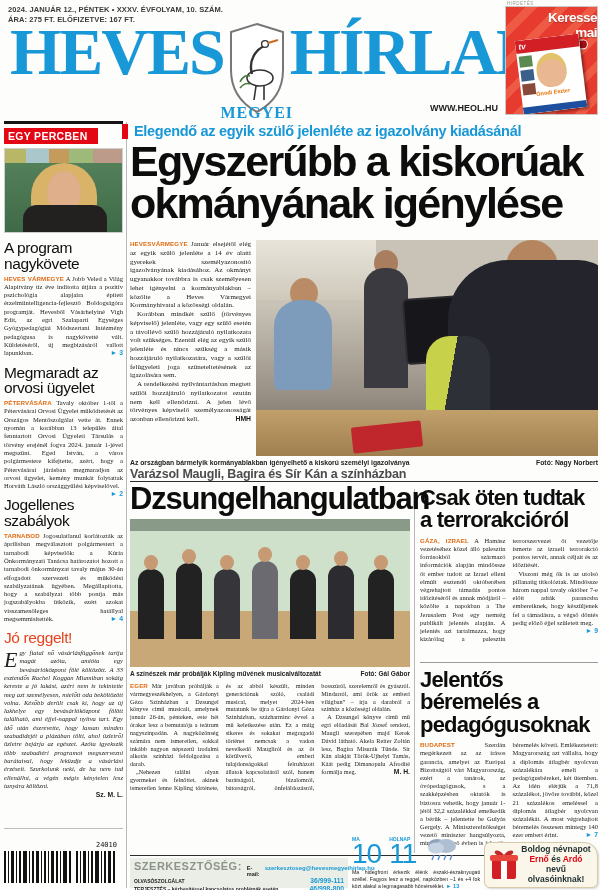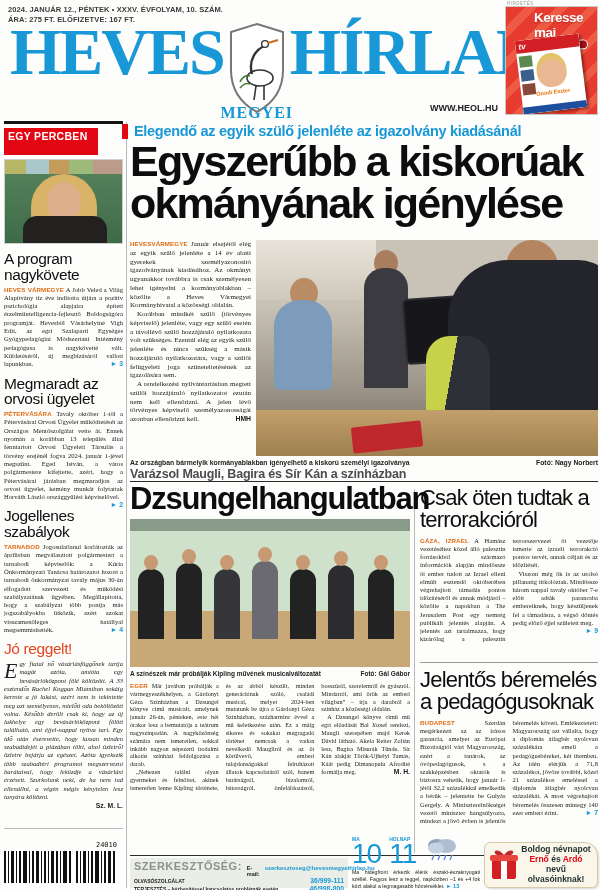--- a/index.html
+++ b/index.html
@@ -19,41 +19,41 @@
            font-family:"Liberation Serif", serif; font-weight:bold; color:#1898d6;
            font-size:16px; letter-spacing:1px; white-space:nowrap; }
   .website{ position:absolute; left:430px; top:103px; font-size:9px; font-weight:bold; color:#222; }
   
   .promo{ position:absolute; right:2px; top:1px; width:93px; height:116px; }
   .promo-ad{ font-size:4.5px; color:#999; letter-spacing:.5px; margin-left:2px; }
   .promo-box{ position:relative; width:93px; height:109px; overflow:hidden;
               background:repeating-linear-gradient(135deg,#e63b2e 0 14px,#ef5a44 14px 22px);
               border:1px solid #c8c8c8; }
   .promo-t1{ color:#fff; font-weight:bold; font-size:13.5px; letter-spacing:-.5px;
-             text-align:left; margin-top:3px; text-shadow:0 1px 1px rgba(0,0,0,.25);margin-left:28px; }
+             text-align:right; margin-top:3px; text-shadow:0 1px 1px rgba(0,0,0,.25);margin-left:28px; }
   .promo-badge{ display:block; margin:1px auto 0; width:72px; background:#a50f16;
                 border:1px solid #fff; border-radius:6px; color:#fff; font-weight:bold;
                 font-size:6px; text-align:center; padding:1px 0; transform:rotate(-3deg); }
   .mag{ position:absolute; left:13px; top:30px; width:64px; height:74px; background:#fff;
         transform:rotate(-7deg); box-shadow:2px 2px 3px rgba(0,0,0,.4); overflow:hidden; }
   .mag-band{ height:13px; background:#d21f26; display:flex; align-items:center; }
   .mag-tv{ color:#fff; font-weight:bold; font-style:italic; font-size:8px; margin-left:3px; }
   .mag-face{ position:absolute; left:18px; top:16px; width:30px; height:34px; border-radius:50% 50% 45% 45%;
              background:radial-gradient(circle at 50% 60%, #eab793 0 55%, #e2c26b 56% 100%); }
   .mag-thumb{ position:absolute; width:13px; height:11px; left:2px; }
   .mag-name{ position:absolute; left:0; right:0; top:52px; text-align:center; color:#e87000;
              font-weight:bold; font-size:5.5px; }
   .mag-bar{ position:absolute; left:0; right:0; bottom:0; height:7px; background:#1d4f9e; }
   
   .sidebar{ position:absolute; left:4px; top:121px; width:119px; height:765px;
             display:flex; flex-direction:column; }
   .sb-flow{ flex:1 1 auto; overflow:hidden; }
   .sb-topbar{ border-top:3px solid #141414; padding-top:2px; }
   .sb-label{ display:inline-block; background:#e30613; color:#fff; font-weight:bold;
-             font-size:10.5px; padding:2px 10px 13px 4px; letter-spacing:.3px; }
+             font-size:10.5px; padding:2px 10px 2px 4px; letter-spacing:.3px; }
   .sb-photo{ width:119px; height:85px; margin-top:4px; position:relative; overflow:hidden;
              background:linear-gradient(#57855d,#3f6a48); border:1px solid #cfcfcf; }
   .sb-photo .strip{ position:absolute; top:0; left:0; right:0; height:14px;
      background:linear-gradient(90deg,#c9c06a 0 18%,#b9d3e0 18% 38%,#d8a05a 38% 55%,#aac47f 55% 75%,#cf9f92 75% 100%); opacity:.85;}
   .sb-photo .hair{ position:absolute; left:26px; top:14px; width:66px; height:66px;
                    border-radius:50% 50% 40% 40%; background:#d9b468; }
   .sb-photo .face{ position:absolute; left:42px; top:22px; width:34px; height:42px;
                    border-radius:50%; background:#dfae8a; }
   .sb-photo .body{ position:absolute; left:18px; top:56px; width:84px; height:34px;
                    border-radius:14px 14px 0 0; background:#23211f; }
@@ -129,21 +129,21 @@
   .fig:before{ content:""; position:absolute; left:6px; top:-14px; width:14px; height:15px;
                border-radius:50%; background:#c89a74; }
   .t-caption{ display:flex; justify-content:space-between; font-size:6.5px; font-weight:bold;
               color:#222; margin-top:3px; }
   .t-body{ margin-top:5px; height:146px; overflow:hidden; column-count:3; column-gap:7px; }
   .t-body p{ font-family:"Liberation Serif", serif; font-size:6.2px; line-height:1.26;
              text-align:justify; color:#1c1c1c; }
   .t-body p + p{ text-indent:6px; }
   
   .right-col{ position:absolute; left:420px; top:487px; width:178px; }
-  .r-head{ font-size:22px; font-weight:normal; letter-spacing:-.8px; line-height:1.02; color:#0d0d0d; }
+  .r-head{ font-size:22px; font-weight:bold; letter-spacing:-.8px; line-height:1.02; color:#0d0d0d; }
   .r-body{ margin-top:5px; column-count:2; column-gap:7px; overflow:hidden; }
   .r-body p{ font-family:"Liberation Serif", serif; font-size:6.5px; line-height:1.26;
              text-align:justify; color:#1c1c1c; }
   .r-body p + p{ text-indent:6px; }
   #terror-body{ height:114px; }
   #wages-head{ margin-top:18px; }
   #wages-body{ height:118px; font-size:6.3px; }
   
   .f-box{ position:absolute; left:130px; top:858px; width:218px; height:30px;
           background:#eaeee6; padding:2px 4px 1px 4px; }

